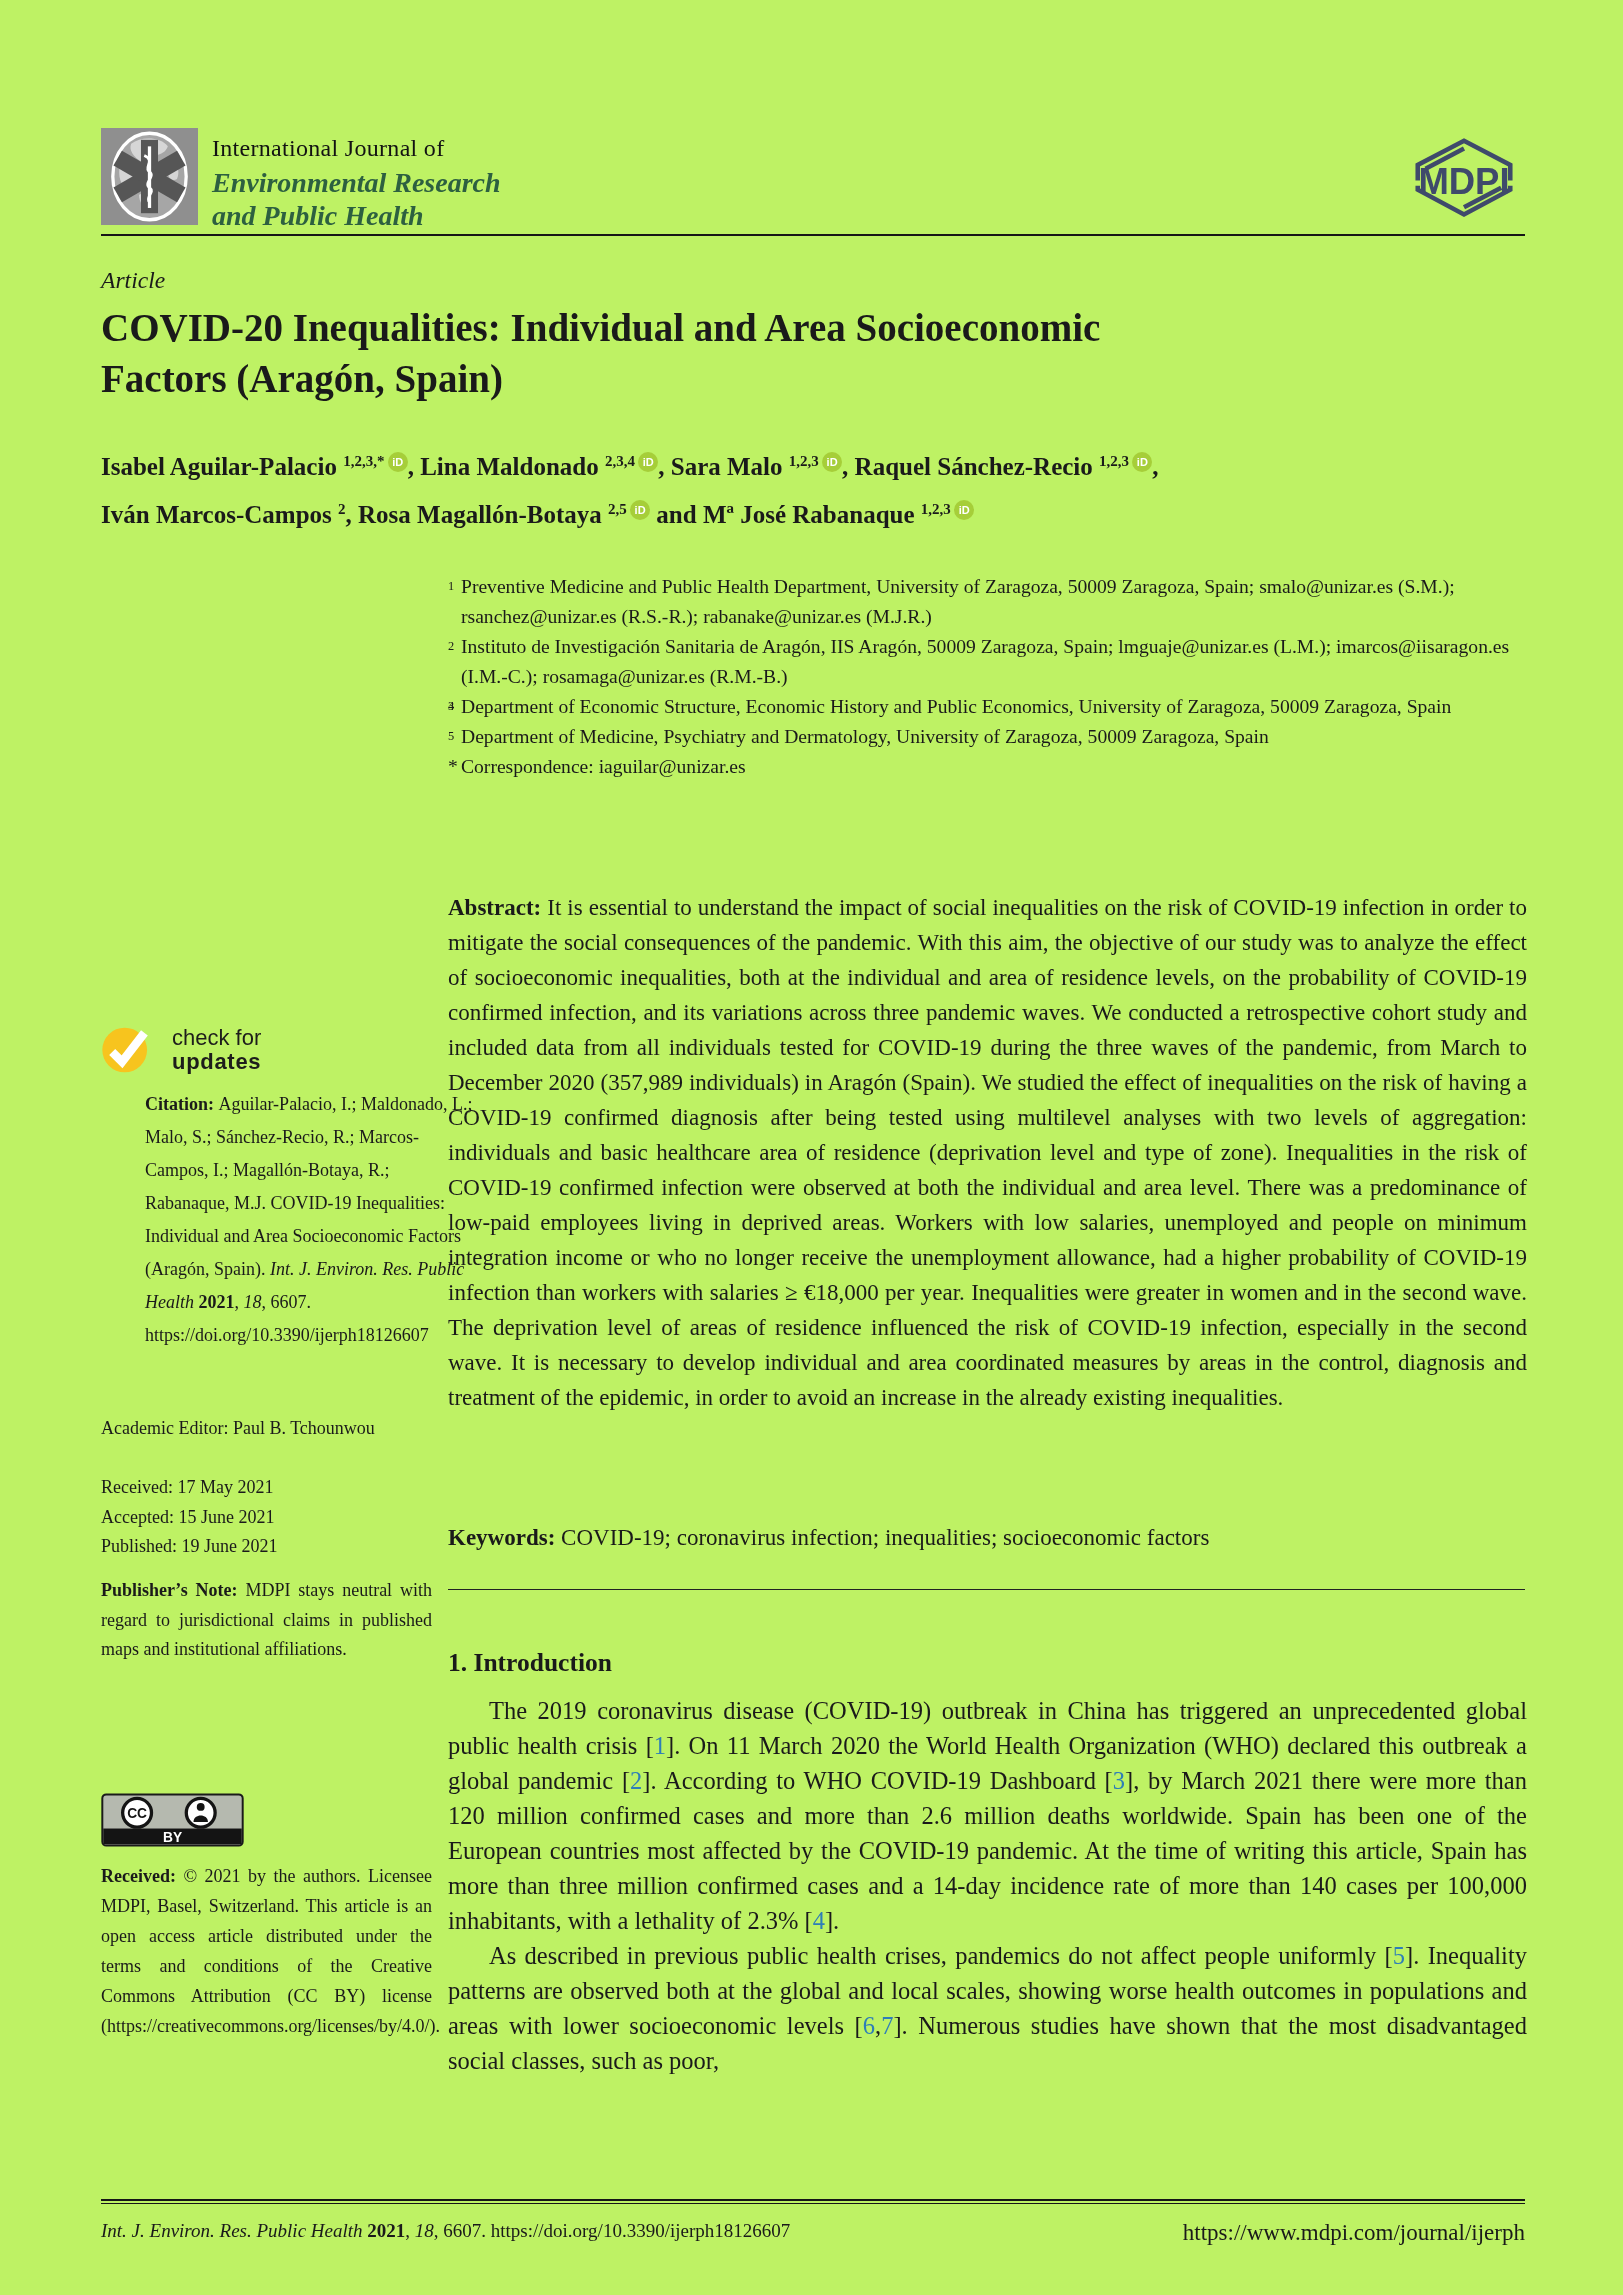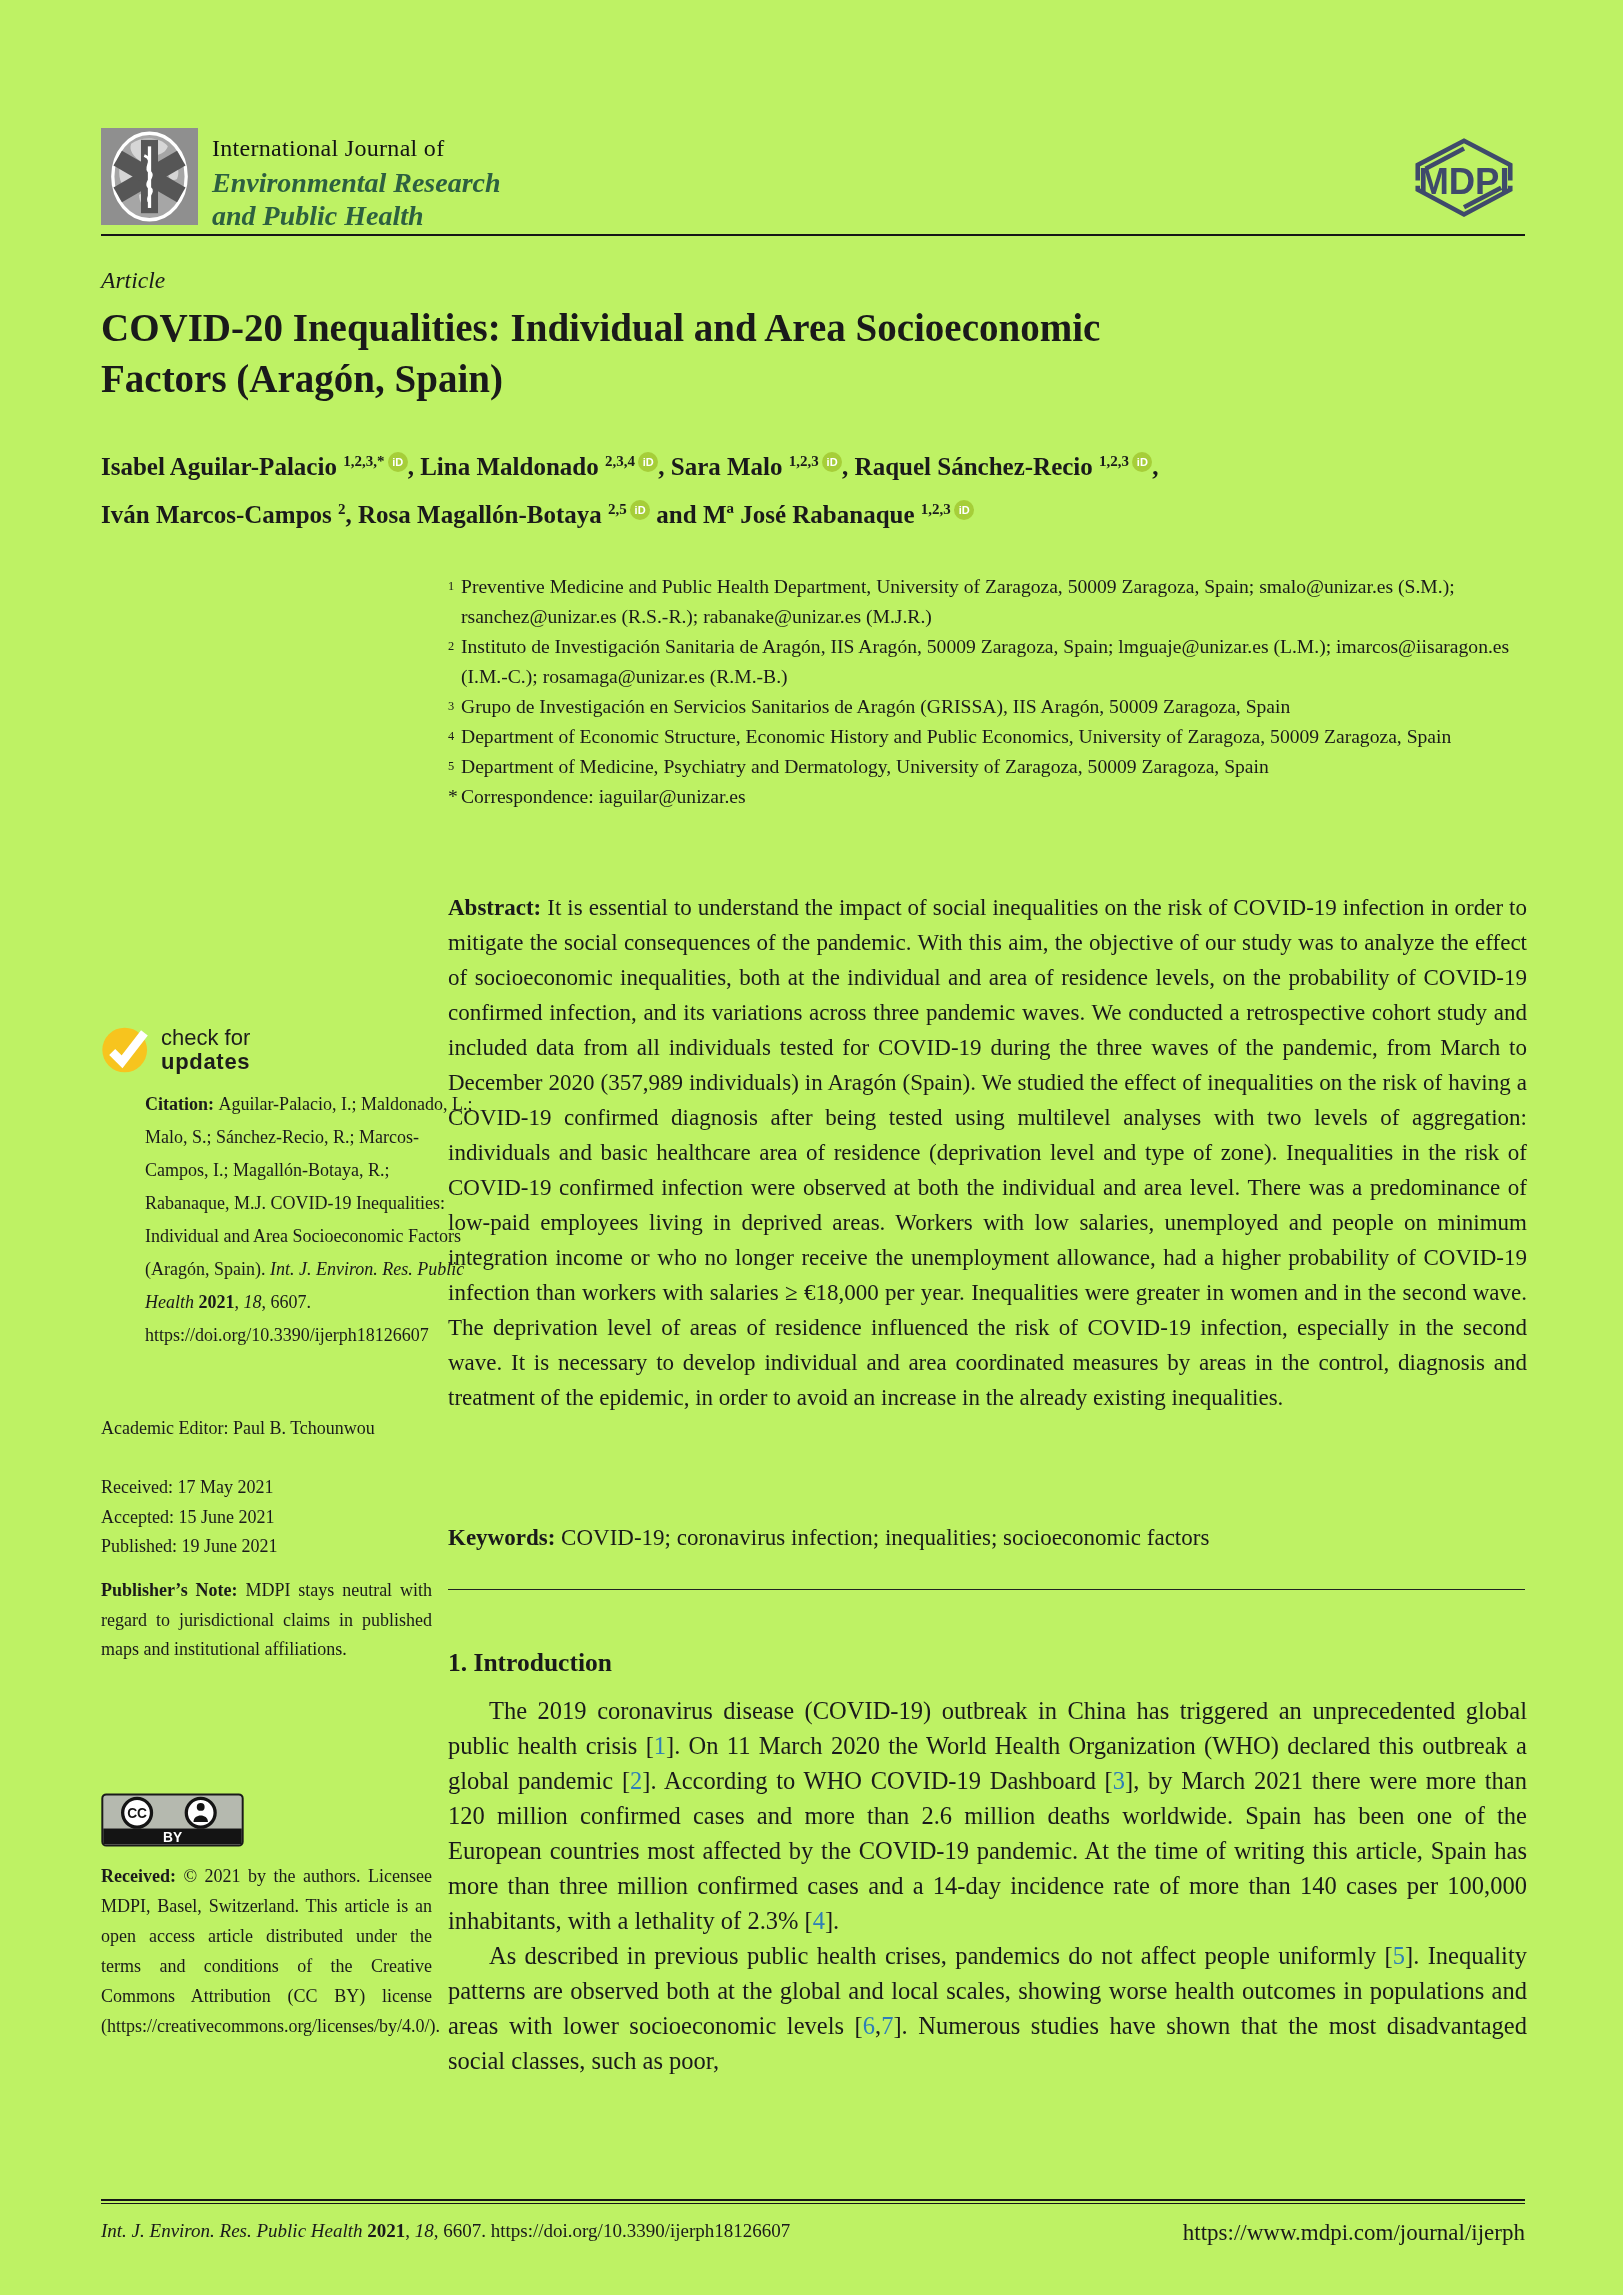--- a/index.html
+++ b/index.html
@@ -38,21 +38,21 @@
   
   #section-heading{left:448px;top:1648px;font-size:25.5px;font-weight:bold;}
   #intro{left:448px;top:1693px;width:1079px;font-size:24.5px;line-height:35px;text-align:justify;}
   #intro p{margin:0;text-indent:41px;}
   .b{font-weight:bold;}
   .i{font-style:italic;}
   .ref{color:#2e7eb8;}
 
   
   .side{width:331px;font-size:18px;color:#1a1a1a;}
-  #check-updates{left:101px;top:1025px;display:flex;align-items:center;gap:10px;cursor:pointer;}
+  #check-updates{left:101px;top:1025px;display:flex;align-items:center;gap:21px;cursor:pointer;}
   #check-updates .cu-text{font-family:"Liberation Sans",sans-serif;font-size:22px;line-height:24px;color:#1d1d1b;}
   #check-updates .cu-text .l2{font-weight:bold;letter-spacing:0.7px;}
   #citation{left:101px;top:1088px;line-height:33px;margin-left:44px;}
   #academic-editor{left:101px;top:1414px;line-height:29.5px;}
   #dates{left:101px;top:1473px;line-height:29.5px;}
   #pub-note{left:101px;top:1576px;line-height:29.5px;text-align:justify;}
   #cc-badge{left:101px;top:1793px;width:143px;height:54px;cursor:pointer;}
   #copyright{left:101px;top:1861px;line-height:30px;text-align:justify;}
 
   
@@ -106,21 +106,21 @@
   </div>
 
   <div id="authors" class="abs">
     <div><span>Isabel Aguilar-Palacio </span><sup>1,2,3,*</sup><span class="orcid">iD</span><span>, Lina Maldonado </span><sup>2,3,4</sup><span class="orcid">iD</span><span>, Sara Malo </span><sup>1,2,3</sup><span class="orcid">iD</span><span>, Raquel Sánchez-Recio </span><sup>1,2,3</sup><span class="orcid">iD</span><span>,</span></div>
     <div><span>Iván Marcos-Campos </span><sup>2</sup><span>, Rosa Magallón-Botaya </span><sup>2,5</sup><span class="orcid">iD</span><span> and Mª José Rabanaque </span><sup>1,2,3</sup><span class="orcid">iD</span></div>
   </div>
 
   <div id="affiliations" class="abs">
       <div class="affil-row"><span class="affil-num">1</span><span class="affil-text">Preventive Medicine and Public Health Department, University of Zaragoza, 50009 Zaragoza, Spain; smalo@unizar.es (S.M.); rsanchez@unizar.es (R.S.-R.); rabanake@unizar.es (M.J.R.)</span></div>
       <div class="affil-row"><span class="affil-num">2</span><span class="affil-text">Instituto de Investigación Sanitaria de Aragón, IIS Aragón, 50009 Zaragoza, Spain; lmguaje@unizar.es (L.M.); imarcos@iisaragon.es (I.M.-C.); rosamaga@unizar.es (R.M.-B.)</span></div>
-      <div class="affil-row"><span class="affil-num">3</span><span class="affil-text">Grupo de Investigación en Servicios Sanitarios de Aragón (GRISSA), IIS Aragón, 50009 Zaragoza, Spain</span></div>
+      <div class="affil-row"><span class="affil-num">3</span></div>
       <div class="affil-row"><span class="affil-num">4</span><span class="affil-text">Department of Economic Structure, Economic History and Public Economics, University of Zaragoza, 50009 Zaragoza, Spain</span></div>
       <div class="affil-row"><span class="affil-num">5</span><span class="affil-text">Department of Medicine, Psychiatry and Dermatology, University of Zaragoza, 50009 Zaragoza, Spain</span></div>
       <div class="affil-row star"><span class="affil-num">*</span><span class="affil-text">Correspondence: iaguilar@unizar.es</span></div>
     </div>
 
   <div id="abstract" class="abs"><span class="b">Abstract: </span><span>It is essential to understand the impact of social inequalities on the risk of COVID-19 infection in order to mitigate the social consequences of the pandemic. With this aim, the objective of our study was to analyze the effect of socioeconomic inequalities, both at the individual and area of residence levels, on the probability of COVID-19 confirmed infection, and its variations across three pandemic waves. We conducted a retrospective cohort study and included data from all individuals tested for COVID-19 during the three waves of the pandemic, from March to December 2020 (357,989 individuals) in Aragón (Spain). We studied the effect of inequalities on the risk of having a COVID-19 confirmed diagnosis after being tested using multilevel analyses with two levels of aggregation: individuals and basic healthcare area of residence (deprivation level and type of zone). Inequalities in the risk of COVID-19 confirmed infection were observed at both the individual and area level. There was a predominance of low-paid employees living in deprived areas. Workers with low salaries, unemployed and people on minimum integration income or who no longer receive the unemployment allowance, had a higher probability of COVID-19 infection than workers with salaries ≥ €18,000 per year. Inequalities were greater in women and in the second wave. The deprivation level of areas of residence influenced the risk of COVID-19 infection, especially in the second wave. It is necessary to develop individual and area coordinated measures by areas in the control, diagnosis and treatment of the epidemic, in order to avoid an increase in the already existing inequalities.</span></div>
   <div id="keywords" class="abs"><span class="b">Keywords: </span><span>COVID-19; coronavirus infection; inequalities; socioeconomic factors</span></div>
   <div id="rule-mid" class="abs"></div>
 
   <div id="section-heading" class="abs">1. Introduction</div>

